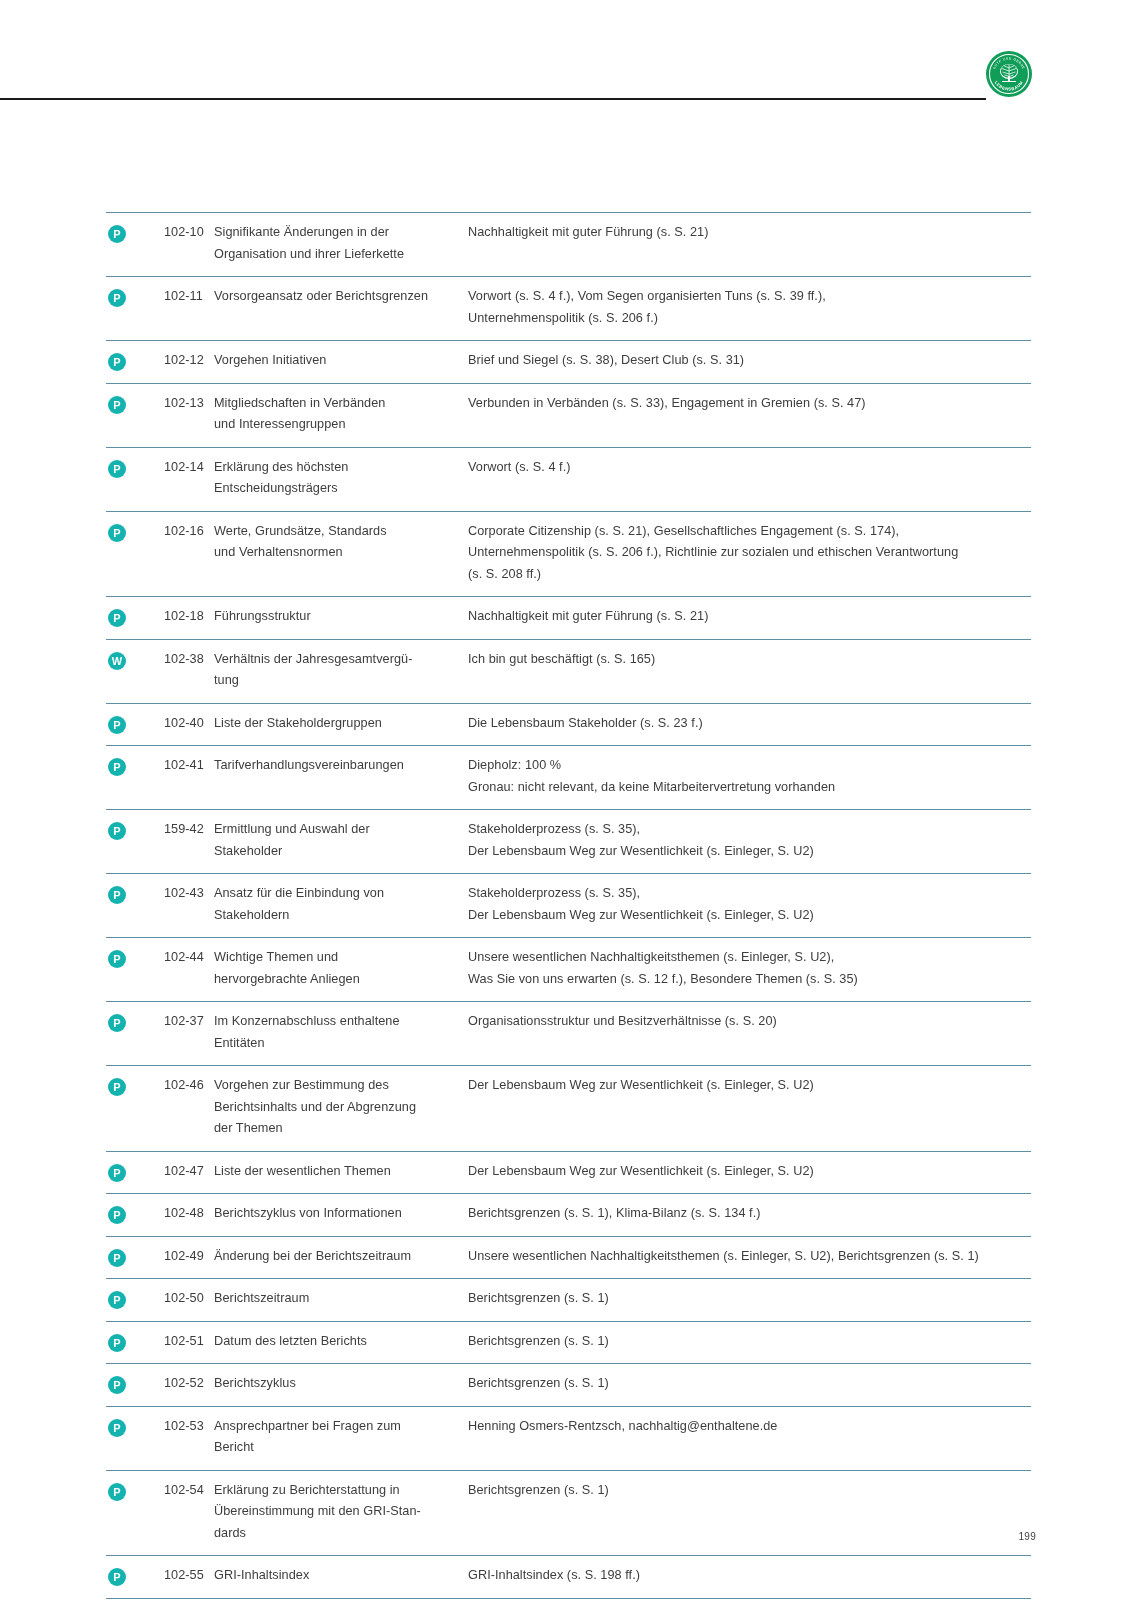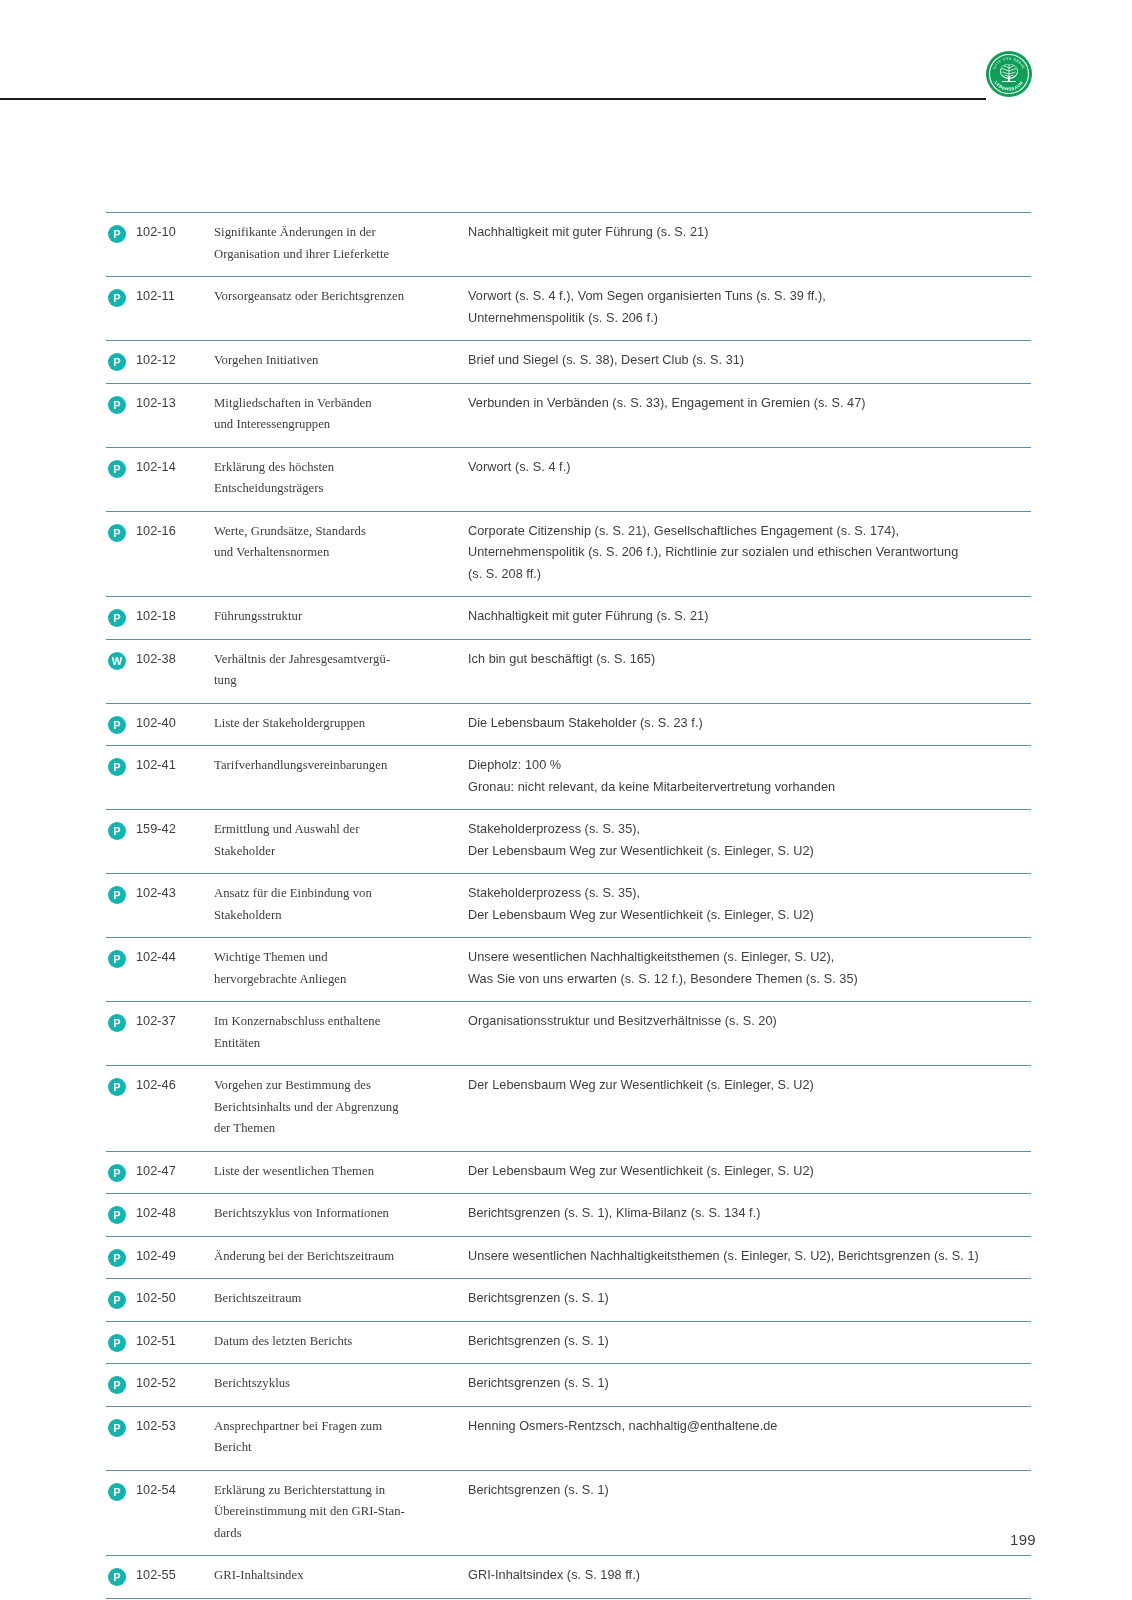--- a/index.html
+++ b/index.html
@@ -51,50 +51,50 @@
   .gri-table td {
     vertical-align: top;
     padding: 9px 0 11px 0;
     font-size: 12.7px;
     line-height: 21.5px;
     color: #3d3d3d;
     letter-spacing: 0.05px;
   }
   td.col-badge   { width: 30px;  padding-left: 2px; }
   td.col-code    { width: 78px; }
-  td.col-topic   { width: 254px; padding-right: 18px; font-family: Liberation Serif, serif; }
+  td.col-topic   { width: 254px; padding-right: 18px; }
   td.col-ref     { width: 563px; }
 
   
   .badge {
     display: inline-block;
     width: 18px;
     height: 18px;
     border-radius: 50%;
     background: #15b3af;
     color: #ffffff;
     font-size: 11px;
     font-weight: bold;
     line-height: 18px;
     text-align: center;
     font-family: "Liberation Sans", sans-serif;
     position: relative;
     top: 2px;
   }
 
-  .code { white-space: nowrap; }
+  .code { white-space: nowrap; margin-left: 28px; }
 
   .line { display: block; }
 
   
   .page-number {
     position: absolute;
     right: 96px;
     top: 1531px;
-    font-size: 15px;
+    font-size: 10px;
     color: #3d3d3d;
     letter-spacing: 0.3px;
   }
 </style>
 </head>
 <body>
 
 <div class="header-rule"></div>
 
 <div class="logo">

